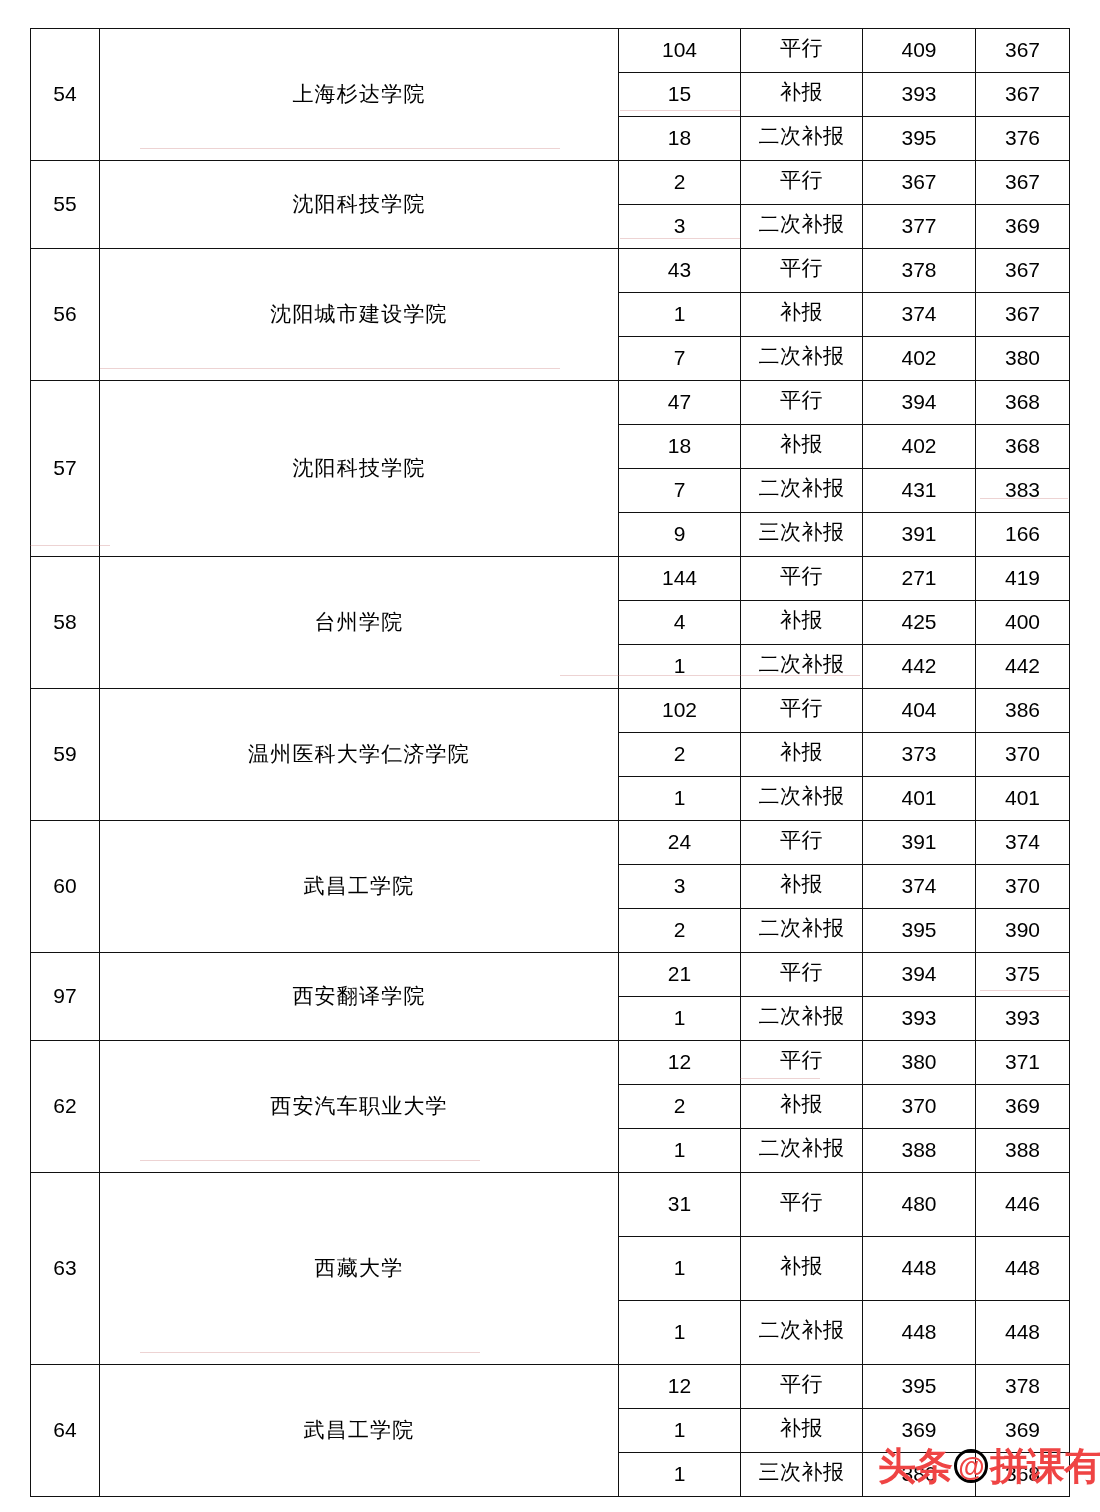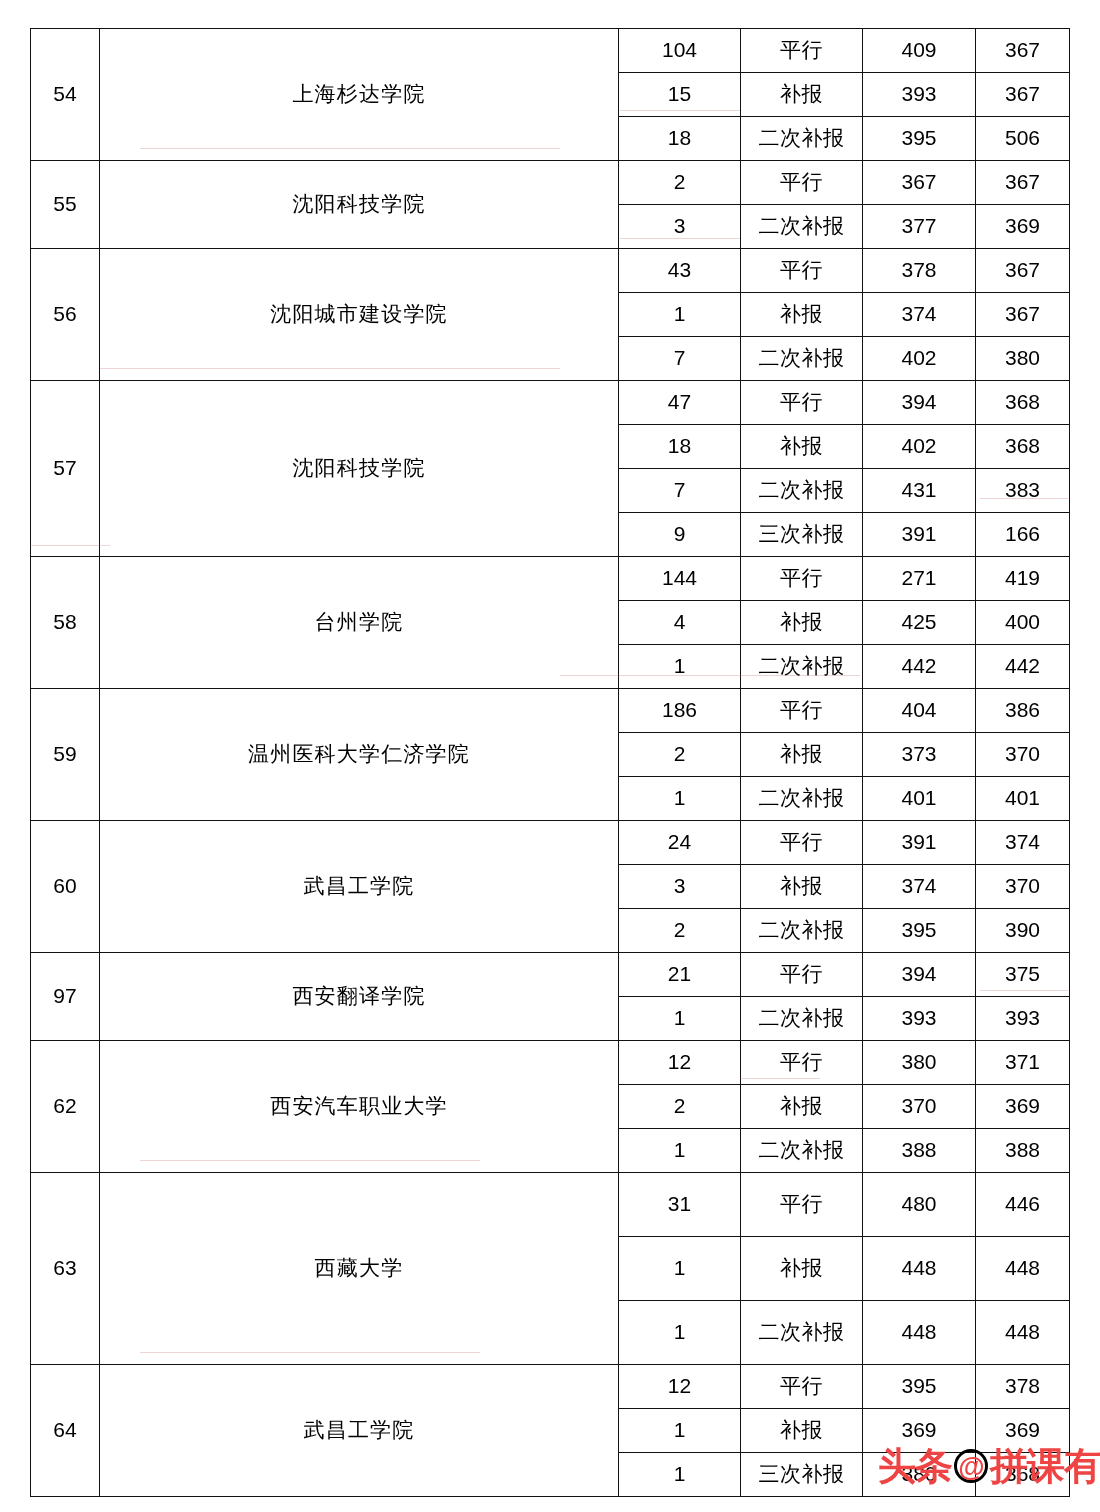--- a/index.html
+++ b/index.html
@@ -59,20 +59,21 @@
     font-size: 23px;
     letter-spacing: 1.2px;
   }
   td.count, td.high, td.low {
     font-size: 22px;
     font-family: "Liberation Sans", "DejaVu Sans", sans-serif;
   }
   td.type {
     font-size: 21px;
     letter-spacing: 0.5px;
+    font-family: Liberation Mono, monospace;
   }
 
   
   tr.first-row td { border-top: 1.6px solid #111111; }
 
   .watermark {
     position: absolute;
     left: 862px;
     top: 1437px;
     width: 286px;
@@ -150,21 +151,21 @@
         <tr style="height: 44px;">
           <td class="count">15</td>
           <td class="type">补报</td>
           <td class="high">393</td>
           <td class="low">367</td>
         </tr>
         <tr style="height: 44px;">
           <td class="count">18</td>
           <td class="type">二次补报</td>
           <td class="high">395</td>
-          <td class="low">506</td>
+          <td class="low">376</td>
         </tr>
         <tr style="height: 44px;">
           <td class="idx" rowspan="2">55</td>
           <td class="name" rowspan="2">沈阳科技学院</td>
           <td class="count">2</td>
           <td class="type">平行</td>
           <td class="high">367</td>
           <td class="low">367</td>
         </tr>
         <tr style="height: 44px;">
@@ -235,21 +236,21 @@
         </tr>
         <tr style="height: 44px;">
           <td class="count">1</td>
           <td class="type">二次补报</td>
           <td class="high">442</td>
           <td class="low">442</td>
         </tr>
         <tr style="height: 44px;">
           <td class="idx" rowspan="3">59</td>
           <td class="name" rowspan="3">温州医科大学仁济学院</td>
-          <td class="count">186</td>
+          <td class="count">102</td>
           <td class="type">平行</td>
           <td class="high">404</td>
           <td class="low">386</td>
         </tr>
         <tr style="height: 44px;">
           <td class="count">2</td>
           <td class="type">补报</td>
           <td class="high">373</td>
           <td class="low">370</td>
         </tr>

